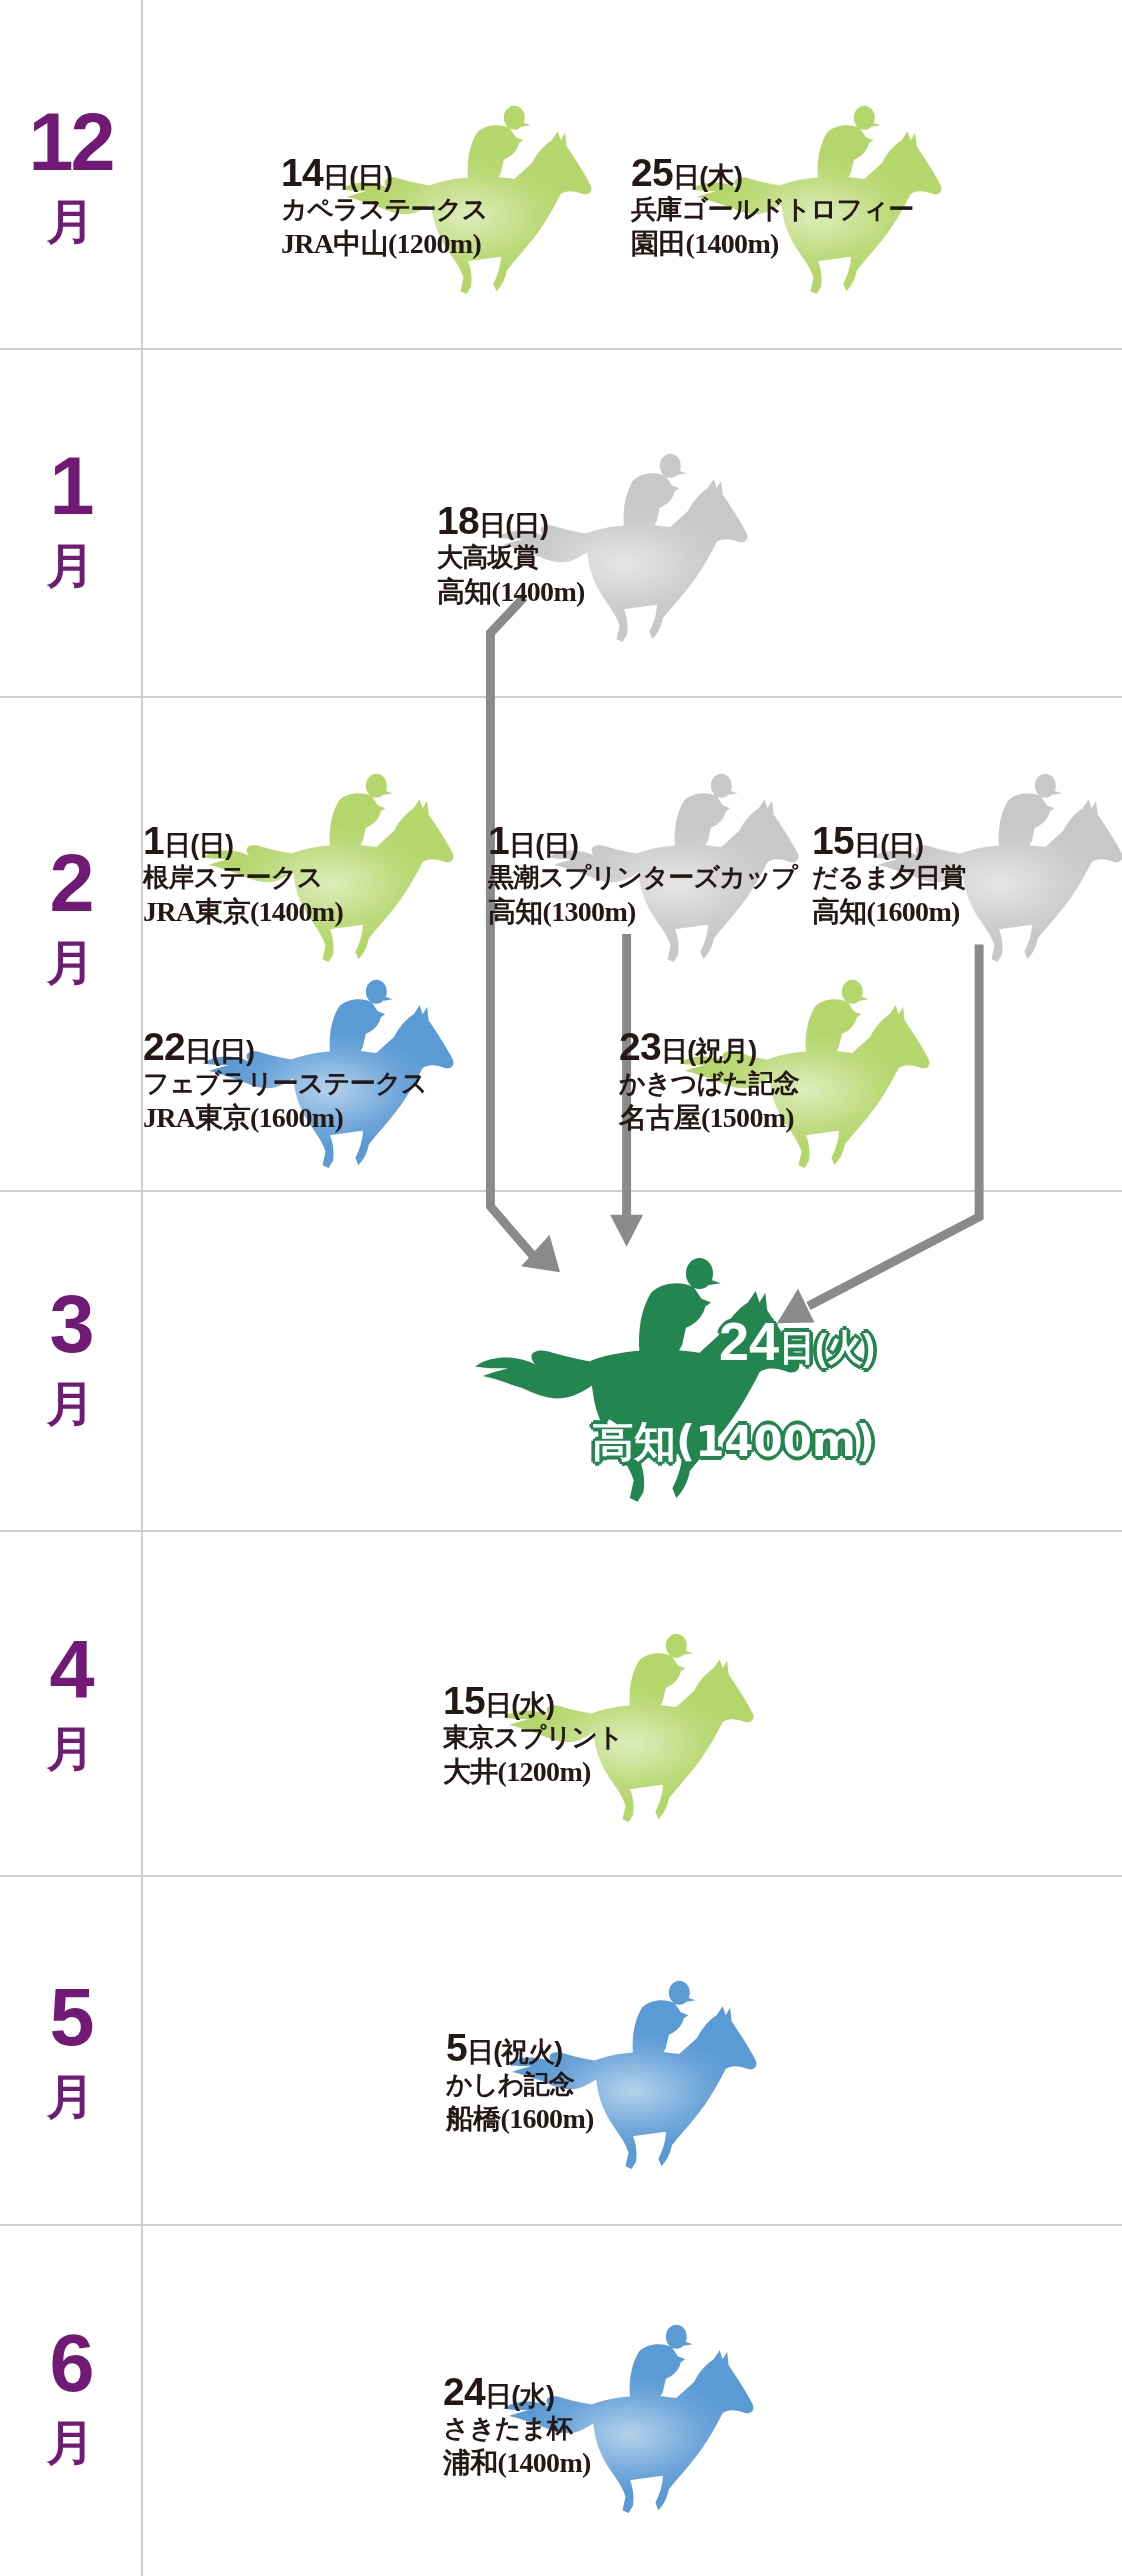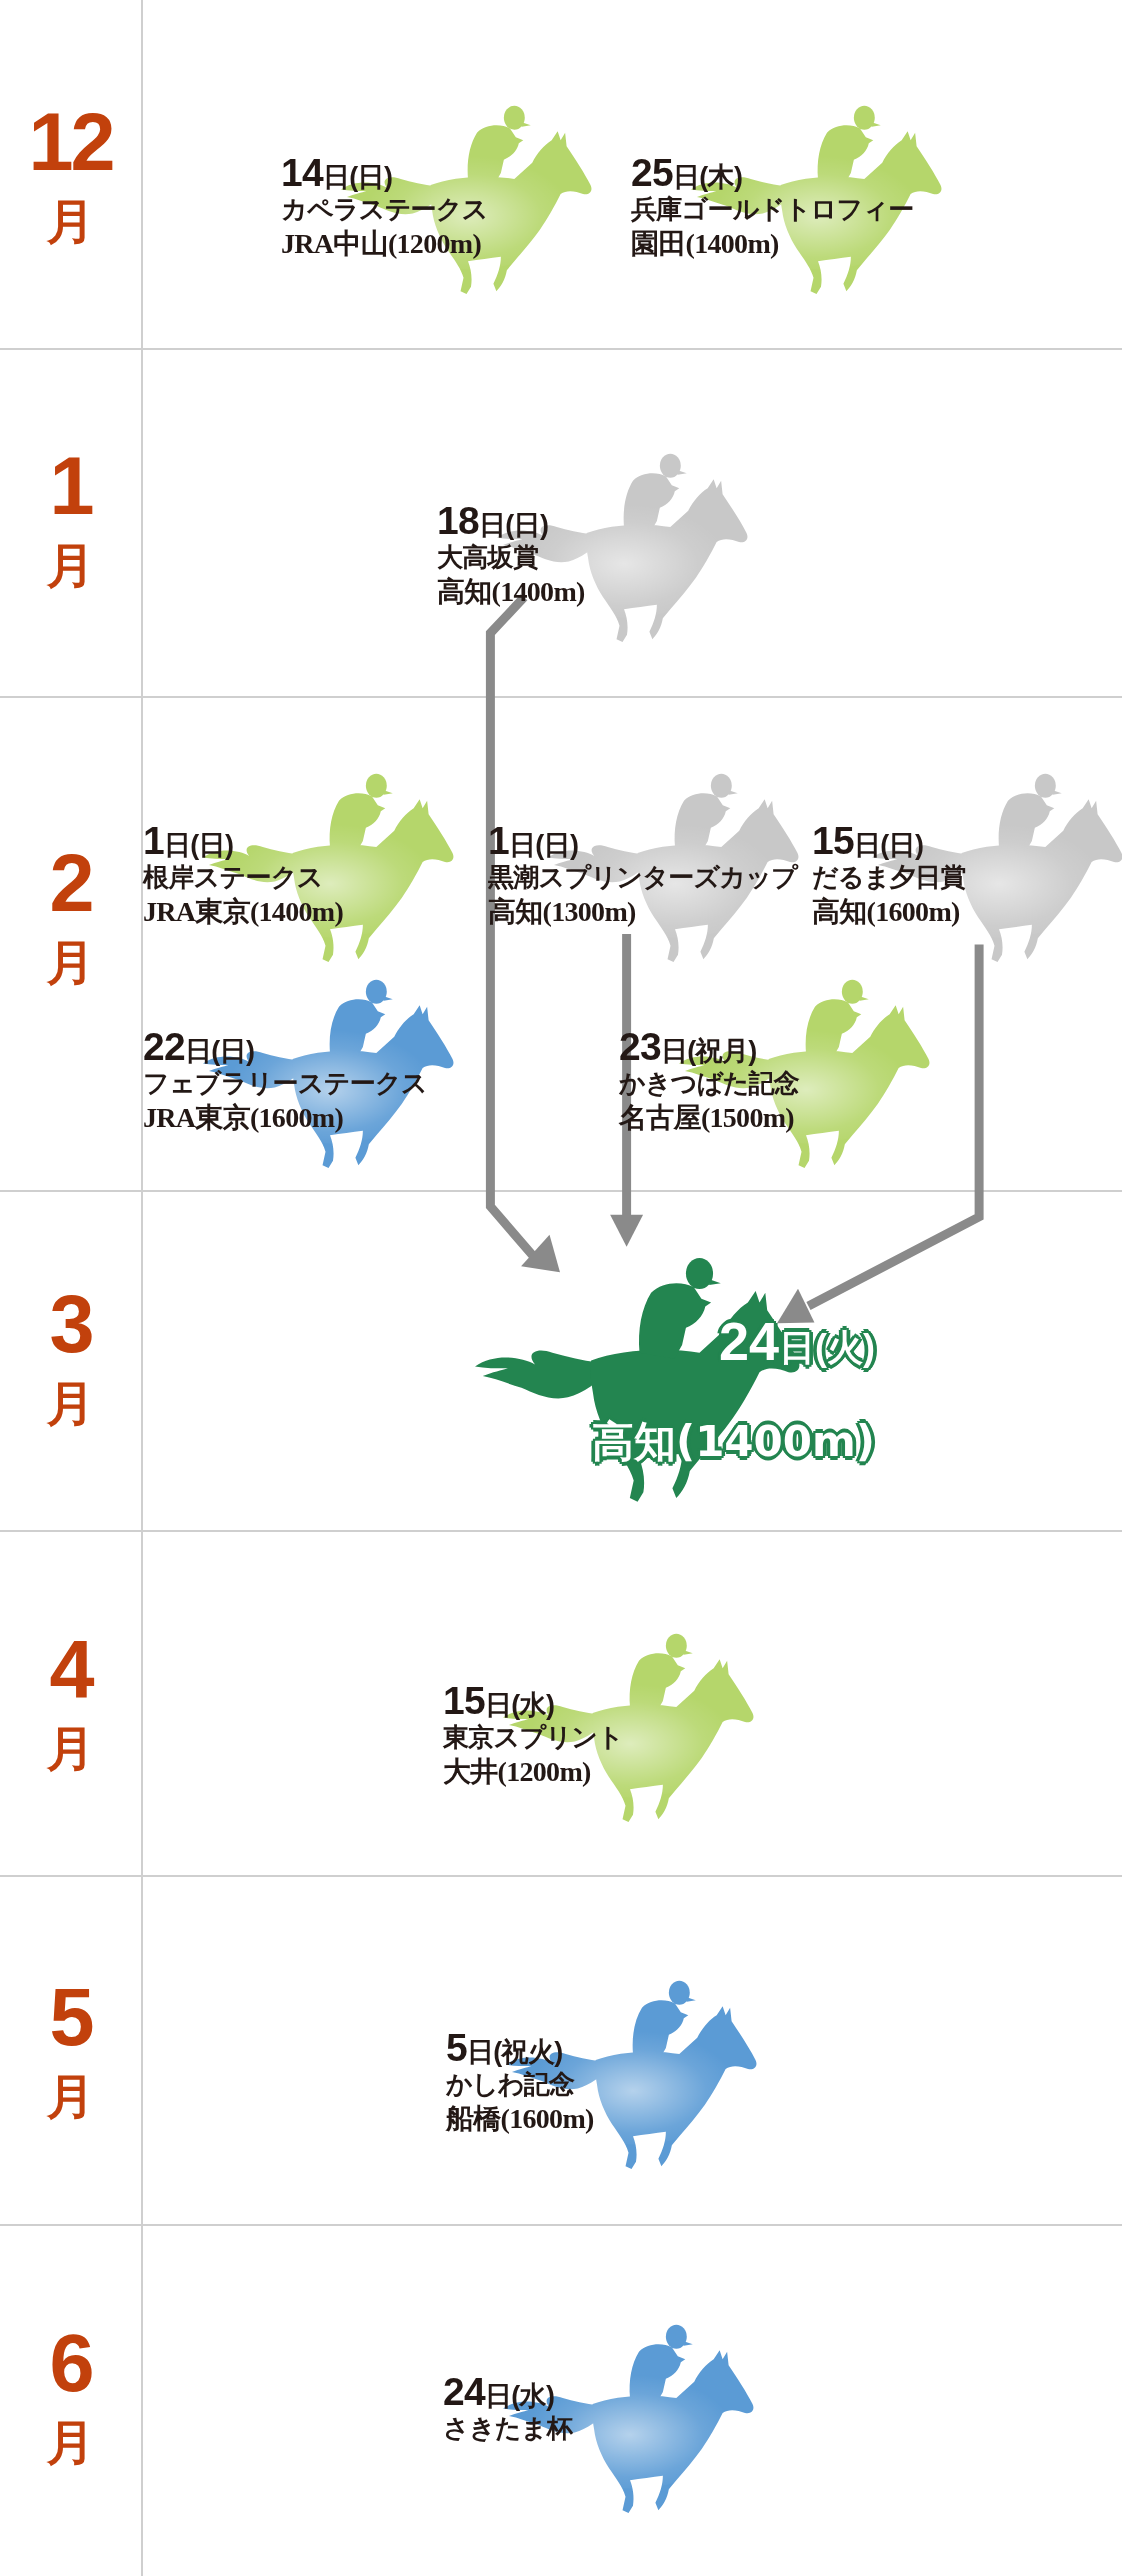--- a/index.html
+++ b/index.html
@@ -1,20 +1,20 @@
 <!DOCTYPE html>
 <html style="font-size:12px"><head>
 <meta charset="utf-8">
 <style>
   html, body { margin:0; padding:0; background:#ffffff; }
   body { width:1123px; height:2576px; position:relative; overflow:hidden;
          font-family: "Liberation Sans", "DejaVu Sans", sans-serif; color:#231815; }
   .sidebar-divider { position:absolute; left:141px; top:0; width:2.2px; height:2576px; background:#cfcfcf; }
   .row-sep { position:absolute; left:0; width:1123px; height:2.2px; background:#cfcfcf; }
-  .month { position:absolute; left:0; width:141px; text-align:center; font-weight:bold; color:#c2410c; }
+  .month { position:absolute; left:0; width:141px; text-align:center; font-weight:bold; color:#701a75; }
   .month .num { display:block; font-size:81px; line-height:75px; letter-spacing:-3px; font-family:"Liberation Sans", sans-serif; }
   .month .unit { display:block; font-size:48px; line-height:60px; margin-top:10.5px; font-family:"DejaVu Sans", sans-serif; }
   .race { position:absolute; width:359px; height:195px; margin-left:-180px; }
   .race .horse { position:absolute; left:50%; top:0; width:254px; height:195px; margin-left:-120px; }
   .race .txt { position:absolute; left:0; width:100%; white-space:nowrap; font-weight:bold; }
   .race .date { top:51px; font-size:39px; line-height:42px; letter-spacing:-0.7px; }
   .race .date small { font-size:27px; font-weight:bold; }
   .race .name { top:93px; font-size:26px; line-height:31px; font-family:"DejaVu Sans", sans-serif; letter-spacing:-0.7px; }
   .race .venue { top:126px; font-size:28px; line-height:33px; font-family:Liberation Serif, serif; letter-spacing:-0.7px; }
   .main-race { position:absolute; width:479px; height:269px; margin-left:-239px; }
@@ -211,14 +211,15 @@
   <div class="txt venue">船橋(1600m)</div>
 </div>
 
 <div class="race" style="left:623px; top:2320px">
   <svg class="horse" viewBox="0 0 340 260">
     <use href="#horse-shape" fill="#5b9bd5"></use>
       <ellipse cx="170" cy="145" rx="140" ry="80" fill="url(#glow)"></ellipse>
   </svg>
   <div class="txt date"><span>24</span><small>日</small><small>(水)</small></div>
   <div class="txt name">さきたま杯</div>
+  <div class="txt venue">浦和(1400m)</div>
 </div>
 
 
 </body></html>

